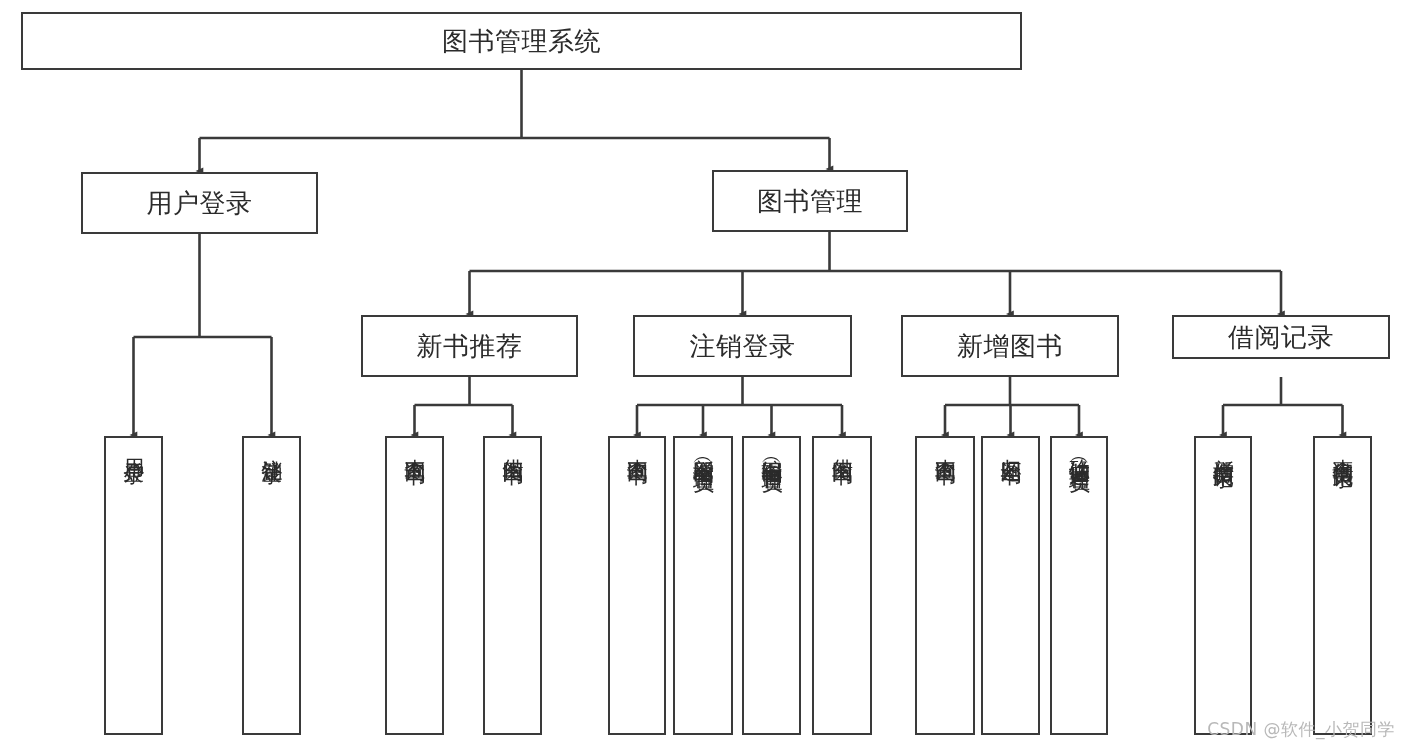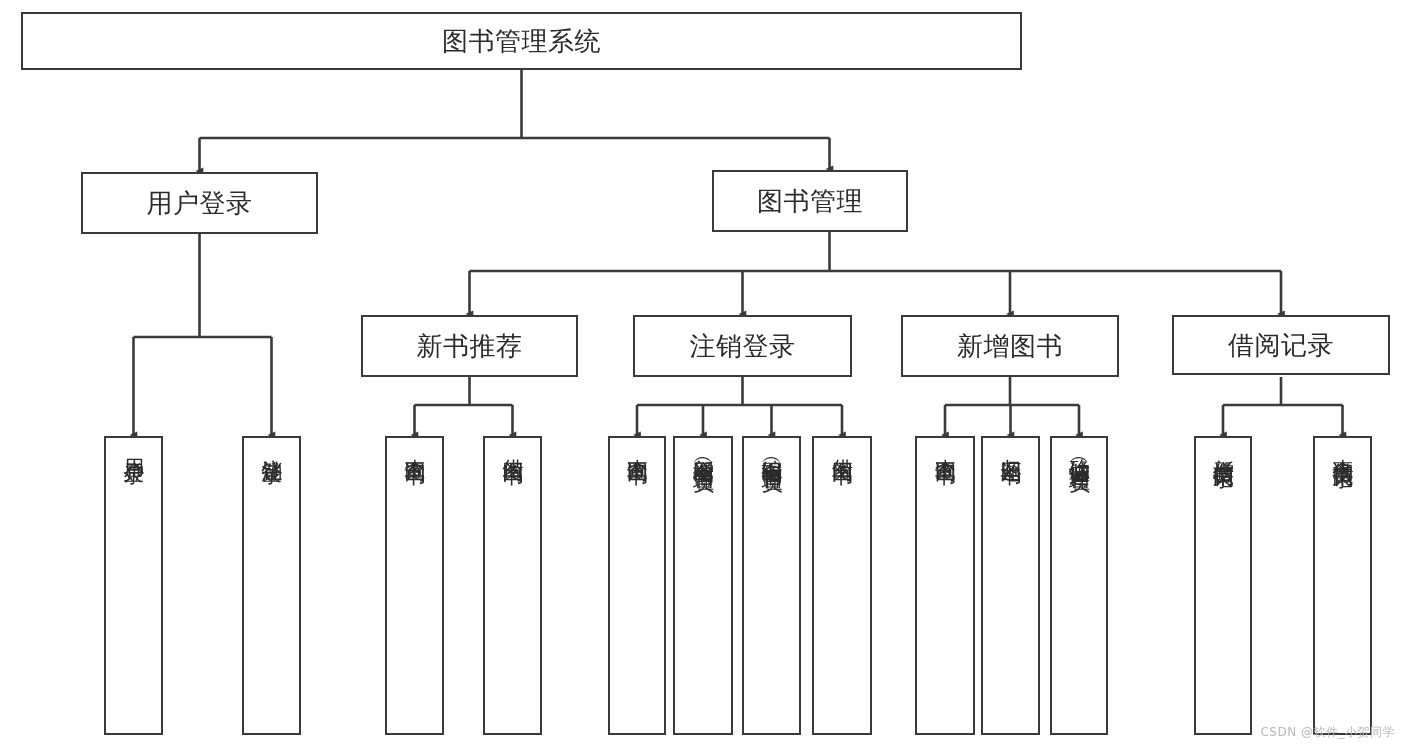--- a/index.html
+++ b/index.html
@@ -53,21 +53,21 @@
   }
   .node-box.vertical {
     align-items: flex-start;
     justify-content: center;
   }
   .watermark {
     position: absolute;
     right: 10px;
     bottom: 6px;
     color: #b8b8b8;
-    font-size: 12px;
+    font-size: 17px;
     letter-spacing: 0.5px;
     white-space: nowrap;
     user-select: none;
   }
 </style>
 </head>
 <body>
 
 <div id="diagram-root">
   <svg class="diagram-canvas" viewBox="0 0 1405 747" xmlns="http://www.w3.org/2000/svg">
@@ -124,21 +124,21 @@
       </div>
       <div class="node-box" style="left: 361px; top: 315px; width: 217px; height: 62px; border-color: rgb(58, 58, 58);">
         <span class="node-label" style="color: rgb(43, 43, 43);">新书推荐</span>
       </div>
       <div class="node-box" style="left: 633px; top: 315px; width: 219px; height: 62px; border-color: rgb(58, 58, 58);">
         <span class="node-label" style="color: rgb(43, 43, 43);">注销登录</span>
       </div>
       <div class="node-box" style="left: 901px; top: 315px; width: 218px; height: 62px; border-color: rgb(58, 58, 58);">
         <span class="node-label" style="color: rgb(43, 43, 43);">新增图书</span>
       </div>
-      <div class="node-box" style="left: 1172px; top: 315px; width: 218px; height: 60px; border-color: rgb(58, 58, 58);">
+      <div class="node-box" style="left: 1172px; top: 315px; width: 218px; height: 44px; border-color: rgb(58, 58, 58);">
         <span class="node-label" style="color: rgb(43, 43, 43);">借阅记录</span>
       </div>
       <div class="node-box vertical" style="left: 104px; top: 436px; width: 59px; height: 299px; border-color: rgb(58, 58, 58);">
         <span class="node-label" style="color: rgb(43, 43, 43);">用户登录</span>
       </div>
       <div class="node-box vertical" style="left: 242px; top: 436px; width: 59px; height: 299px; border-color: rgb(58, 58, 58);">
         <span class="node-label" style="color: rgb(43, 43, 43);">注销登录</span>
       </div>
       <div class="node-box vertical" style="left: 385px; top: 436px; width: 59px; height: 299px; border-color: rgb(58, 58, 58);">
         <span class="node-label" style="color: rgb(43, 43, 43);">查询图书</span>

